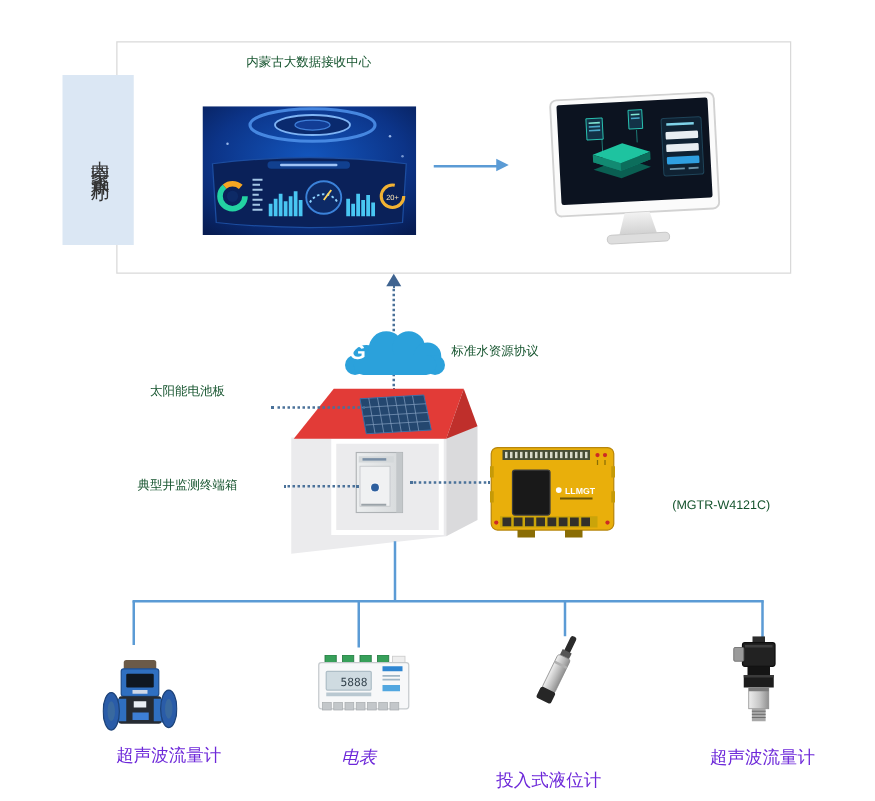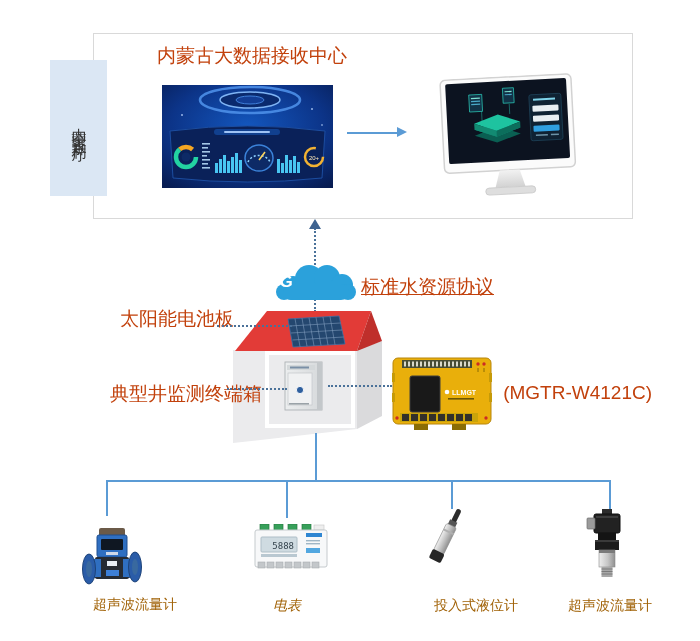--- a/index.html
+++ b/index.html
@@ -1,23 +1,23 @@
 <!DOCTYPE html>
 <html><head>
 <meta charset="utf-8">
 <style>
   html,body{margin:0;padding:0;background:#ffffff;}
   #canvas{
     position:relative;width:700px;height:641px;background:#ffffff;overflow:hidden;
     font-family:"Liberation Sans","DejaVu Sans",sans-serif;color:#333;
   }
   .abs{position:absolute;}
-  .lbl{position:absolute;font-size:19px;color:#c2410c;white-space:nowrap;}
+  .lbl{position:absolute;font-size:10px;color:#14532d;white-space:nowrap;}
   .lbl-center{text-align:center;}
-  .dev-lbl{position:absolute;font-size:14px;color:#a16207;text-align:center;white-space:nowrap;}
+  .dev-lbl{position:absolute;font-size:14px;color:#6d28d9;text-align:center;white-space:nowrap;}
   
   #top-box{left:93px;top:33px;width:538px;height:184px;border:1px solid #d9d9d9;background:#fff;}
   #org-box{left:50px;top:60px;width:57px;height:136px;background:#dbe7f4;display:flex;align-items:center;justify-content:center;}
   #org-box span{writing-mode:vertical-rl;text-orientation:upright;font-size:15px;letter-spacing:4px;color:#333;font-weight:500;}
   
   .line-h{position:absolute;height:2px;background:#5b9bd5;}
   .line-v{position:absolute;width:2px;background:#5b9bd5;}
   .dots-h{position:absolute;height:0;border-top:2px dotted #4a7199;}
   .dots-v{position:absolute;width:0;border-left:2px dotted #4a7199;}
   .tri-up{position:absolute;width:0;height:0;border-left:6px solid transparent;border-right:6px solid transparent;border-bottom:10px solid #3e6390;}
@@ -158,21 +158,21 @@
       <circle cx="40" cy="21" r="14"></circle>
       <circle cx="58" cy="20" r="13"></circle>
       <circle cx="73" cy="27" r="11"></circle>
       <circle cx="79" cy="34" r="8"></circle>
       <circle cx="15" cy="34" r="8"></circle>
       <rect x="14" y="26" width="66" height="16" rx="8"></rect>
     </g>
   </svg>
   <div id="cloud-text" class="abs">4G</div>
 
-  <div class="lbl" style="left:361px;top:274px;text-decoration:underline;">标准水资源协议</div>
+  <div class="lbl" style="left:361px;top:274px;">标准水资源协议</div>
 
   <svg class="abs" style="left:222px;top:303px;" width="168" height="148" viewBox="0 0 168 148">
     <defs>
       <linearGradient id="cabg" x1="0" y1="0" x2="1" y2="0">
         <stop offset="0%" stop-color="#eceeef"></stop>
           <stop offset="100%" stop-color="#d6d9db"></stop>
       </linearGradient>
     </defs>
 
     <polygon points="11,47 135,47 135,126 11,140" fill="#ebebed"></polygon>
@@ -260,21 +260,21 @@
         <rect x="55" y="63" width="7" height="7"></rect>
       <rect x="64" y="63" width="7" height="7"></rect>
         <rect x="73" y="63" width="7" height="7"></rect>
     </g>
     <circle cx="5" cy="67" r="1.7" fill="#cc2b24"></circle>
       <circle cx="94" cy="67" r="1.7" fill="#cc2b24"></circle>
     <rect x="22" y="73" width="14" height="6" fill="#8a6d05"></rect>
       <rect x="60" y="73" width="14" height="6" fill="#8a6d05"></rect>
   </svg>
 
-  <div class="lbl lbl-center" style="left:502px;top:382px;width:150px;text-align:right;">(MGTR-W4121C)</div>
+  <div class="lbl lbl-center" style="left:502px;top:399px;width:150px;">(MGTR-W4121C)</div>
 
   <div class="line-v" style="left:315px;top:433px;height:48px;"></div>
   <div class="line-h" style="left:106px;top:480px;width:505px;"></div>
   <div class="line-v" style="left:106px;top:481px;height:35px;"></div>
   <div class="line-v" style="left:286px;top:481px;height:37px;"></div>
   <div class="line-v" style="left:451px;top:481px;height:28px;"></div>
   <div class="line-v" style="left:609px;top:481px;height:30px;"></div>
 
   <svg class="abs" style="left:82px;top:526px;" width="60" height="64" viewBox="0 0 60 64">
     <rect x="17" y="2" width="26" height="9" rx="2" fill="#6b5a48"></rect>
@@ -355,16 +355,16 @@
     <g>
       <rect x="16.5" y="58" width="11" height="10" fill="#a8a8a8"></rect>
       <line x1="16.5" y1="60" x2="27.5" y2="60" stroke="#6f6f6f" stroke-width="0.8"></line>
       <line x1="16.5" y1="62.5" x2="27.5" y2="62.5" stroke="#6f6f6f" stroke-width="0.8"></line>
       <line x1="16.5" y1="65" x2="27.5" y2="65" stroke="#6f6f6f" stroke-width="0.8"></line>
     </g>
   </svg>
 
   <div class="dev-lbl" style="left:75px;top:596px;width:120px;">超声波流量计</div>
   <div class="dev-lbl" style="left:252px;top:597px;width:70px;font-style:italic;">电表</div>
-  <div class="dev-lbl" style="left:391px;top:597px;width:96px;margin-left:37px;">投入式液位计</div>
+  <div class="dev-lbl" style="left:391px;top:616px;width:96px;">投入式液位计</div>
   <div class="dev-lbl" style="left:568px;top:597px;width:76px;">超声波流量计</div>
 
 </div>
 
 </body></html>

